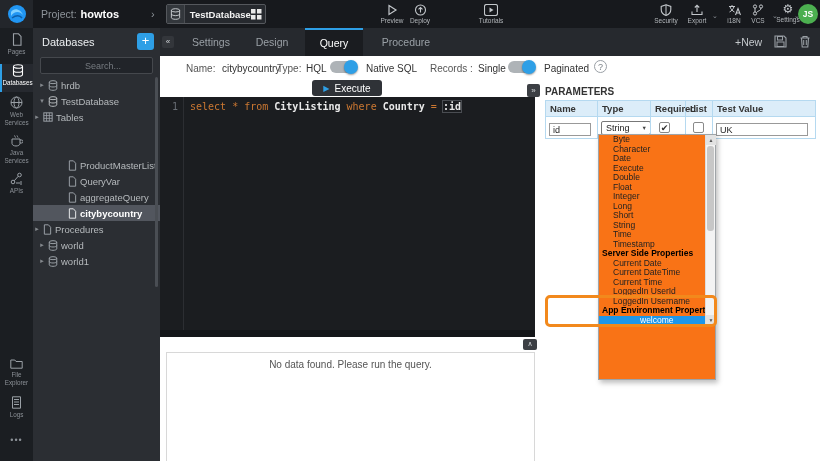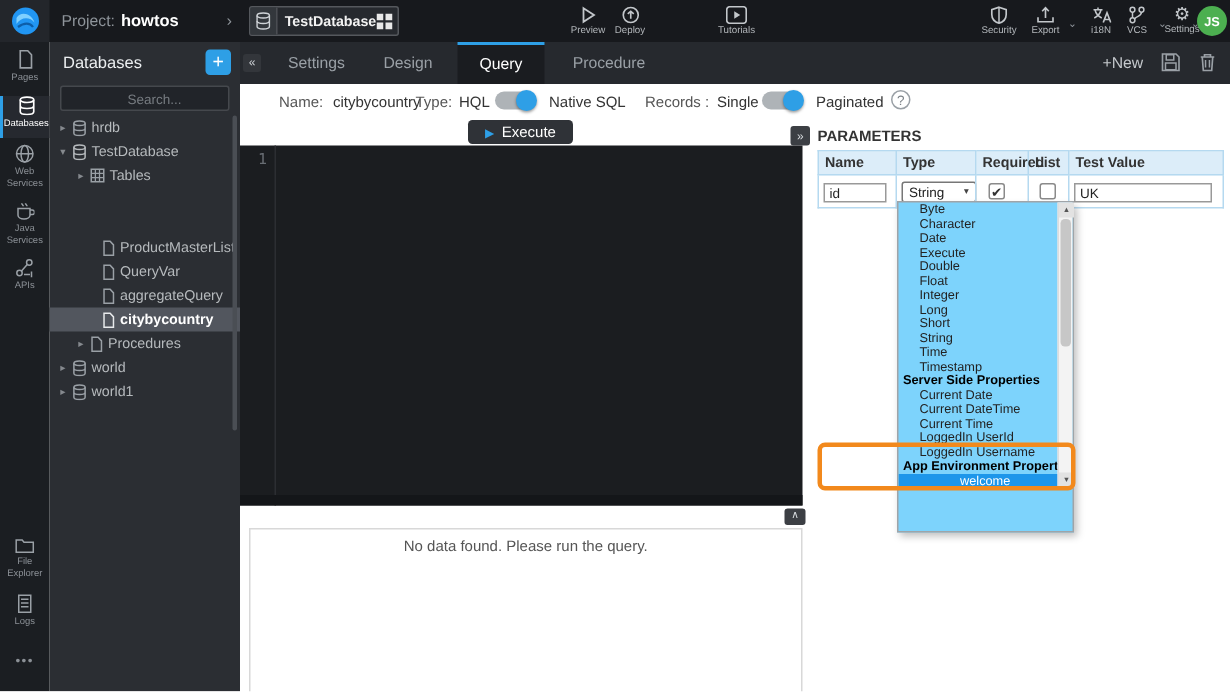--- a/index.html
+++ b/index.html
@@ -37,21 +37,21 @@
   #dbpanel { left:33px; top:28px; width:127px; height:433px; background:#2b2e33; z-index:19; }
   #dbpanel-title { left:9px; top:8px; font-size:11px; color:#eceff1; }
   #add-db-btn { left:104px; top:5px; width:17px; height:17px; background:#2e9fe6; border-radius:3px; color:#fff; font-size:13px; line-height:15px; text-align:center; cursor:pointer; }
   #search-box { left:7px; top:29px; width:113px; height:17px; background:#212429; border:1px solid #45484d; border-radius:2px; display:flex; align-items:center; padding:0 4px;gap:36px; }
   #search-box input { background:transparent; border:none; outline:none; color:#9aa0a6; font-size:9px; width:90px; margin-left:4px; font-family:"Liberation Sans",sans-serif; }
   #search-box input::placeholder { color:#767b80; }
   .trow { left:0; width:127px; height:16px; display:flex; align-items:center; font-size:9.5px; color:#b6babd; cursor:pointer; white-space:nowrap; }
   .trow .caret { width:8px; font-size:7px; color:#85898e; flex:none; text-align:center; }
   .trow svg { flex:none; margin:0 3px 0 2px; }
   .trow.sel { background:#52565e; color:#fff; }
-  .ind0 { padding-left:5px; } .ind1 { padding-left:17px; } .ind2 { padding-left:33px; }
+  .ind0 { padding-left:5px; } .ind1 { padding-left:0; } .ind2 { padding-left:33px; }
   #tree-scrollbar { left:122px; top:49px; width:3px; height:210px; background:#4a4e54; border-radius:2px; }
   #db-tools { left:0; top:405px; width:127px; height:28px; border-top:1px solid #3f4349; display:flex; align-items:center; justify-content:center; color:#d4d8dc; font-size:10px; cursor:pointer; }
   #db-tools svg { margin-right:5px; }
 
   
   #tabbar { left:160px; top:28px; width:660px; height:28px; background:#26292e; z-index:18; }
   #collapse-left-btn { left:2px; top:8px; width:12px; height:12px; background:#33363b; border-radius:2px; color:#cfd3d7; font-size:8px; line-height:12px; text-align:center; cursor:pointer; }
   .tab { top:0; height:28px; display:flex; align-items:center; justify-content:center; font-size:10.5px; color:#9aa0a6; cursor:pointer; }
   .tab.active { background:#1a1c20; color:#fff; border-top:2px solid #2e9fe6; }
   #new-query { left:575px; top:0; height:28px; display:flex; align-items:center; color:#c4c8cc; font-size:10.5px; cursor:pointer; }
@@ -88,21 +88,21 @@
   #ptable th { background:#dcedf9; border:1px solid #b5d9f0; font-size:9.5px; color:#333; font-weight:bold; text-align:left; padding:2px 4px; height:16px; }
   #ptable td { border:1px solid #b5d9f0; height:22px; padding:0 3px; background:#fff; }
   .cell-input { border:1px solid #999; font-size:9px; color:#222; padding:1px 3px; height:13px; font-family:"Liberation Sans",sans-serif; outline:none; }
   #param-name-input { width:42px; }
   #param-test-input { width:92px; }
   .fake-select { width:50px; height:14px; border:1px solid #777; border-radius:2px; background:#fff; display:flex; align-items:center; font-size:9px; color:#222; padding-left:4px; cursor:pointer; }
   .fake-select .sel-caret { margin-left:auto; margin-right:3px; font-size:5.5px; color:#444; }
   .checkbox { width:11px; height:11px; border:1px solid #8a8a8a; border-radius:2px; background:#fff; font-size:9px; line-height:10px; text-align:center; color:#333; cursor:pointer; }
 
   
-  #type-dropdown { left:598px; top:134px; width:118px; height:221px; background:#7dd3fc; border:1px solid #9fa4a8; box-shadow:2px 3px 5px rgba(0,0,0,.25); z-index:40; }
+  #type-dropdown { left:598px; top:134px; width:118px; height:246px; background:#f97316; border:1px solid #9fa4a8; box-shadow:2px 3px 5px rgba(0,0,0,.25); z-index:40; }
   .dd-list { position:absolute; left:0; top:0; width:108px; height:190px; overflow:hidden; }
   .dd-item { height:9.5px; line-height:9.5px; font-size:8.5px; color:#222; padding-left:14px; cursor:pointer; white-space:nowrap; }
   .dd-group { padding-left:3px; font-weight:bold; color:#000; }
   .dd-selected { background:#1d96ea; color:#fff;padding-left:41px; }
   #dd-scroll { position:absolute; right:0; top:0; width:10px; height:190px; background:#f3f3f3; border-left:1px solid #ddd; cursor:pointer; }
   .dd-arrow { position:absolute; left:0; width:10px; height:10px; background:#e2e2e2; color:#555; font-size:5px; text-align:center; line-height:10px; }
   #dd-up { top:0; } #dd-down { bottom:0; }
   #dd-thumb { position:absolute; left:1px; top:11px; width:7px; height:85px; background:#c7c7c7; border-radius:3px; }
 
   
@@ -395,20 +395,21 @@
   <div id="help-btn" class="abs" style="left:594px;">?</div>
   <div id="execute-btn" class="abs">
     <span class="play">▶</span>
     <span>Execute</span>
   </div>
 
   <div id="editor" class="abs">
     <div id="gutter" class="abs">
       <span id="line-no">1</span>
     </div>
+    <div id="code-line" class="abs"><span class="kw">select </span><span class="kw">* </span><span class="kw">from </span><span class="idt">CityListing </span><span class="kw">where </span><span class="idt">Country </span><span class="kw">= </span><span class="par">:id</span></div>
     <div id="editor-hscroll" class="abs"></div>
   </div>
 
   <div id="collapse-editor-btn" class="abs">∧</div>
   <div id="results-box" class="abs">
     <div id="results-msg">No data found. Please run the query.</div>
   </div>
 
   <div id="expand-right-btn" class="abs">»</div>
   <div id="params-title" class="abs">PARAMETERS</div>

